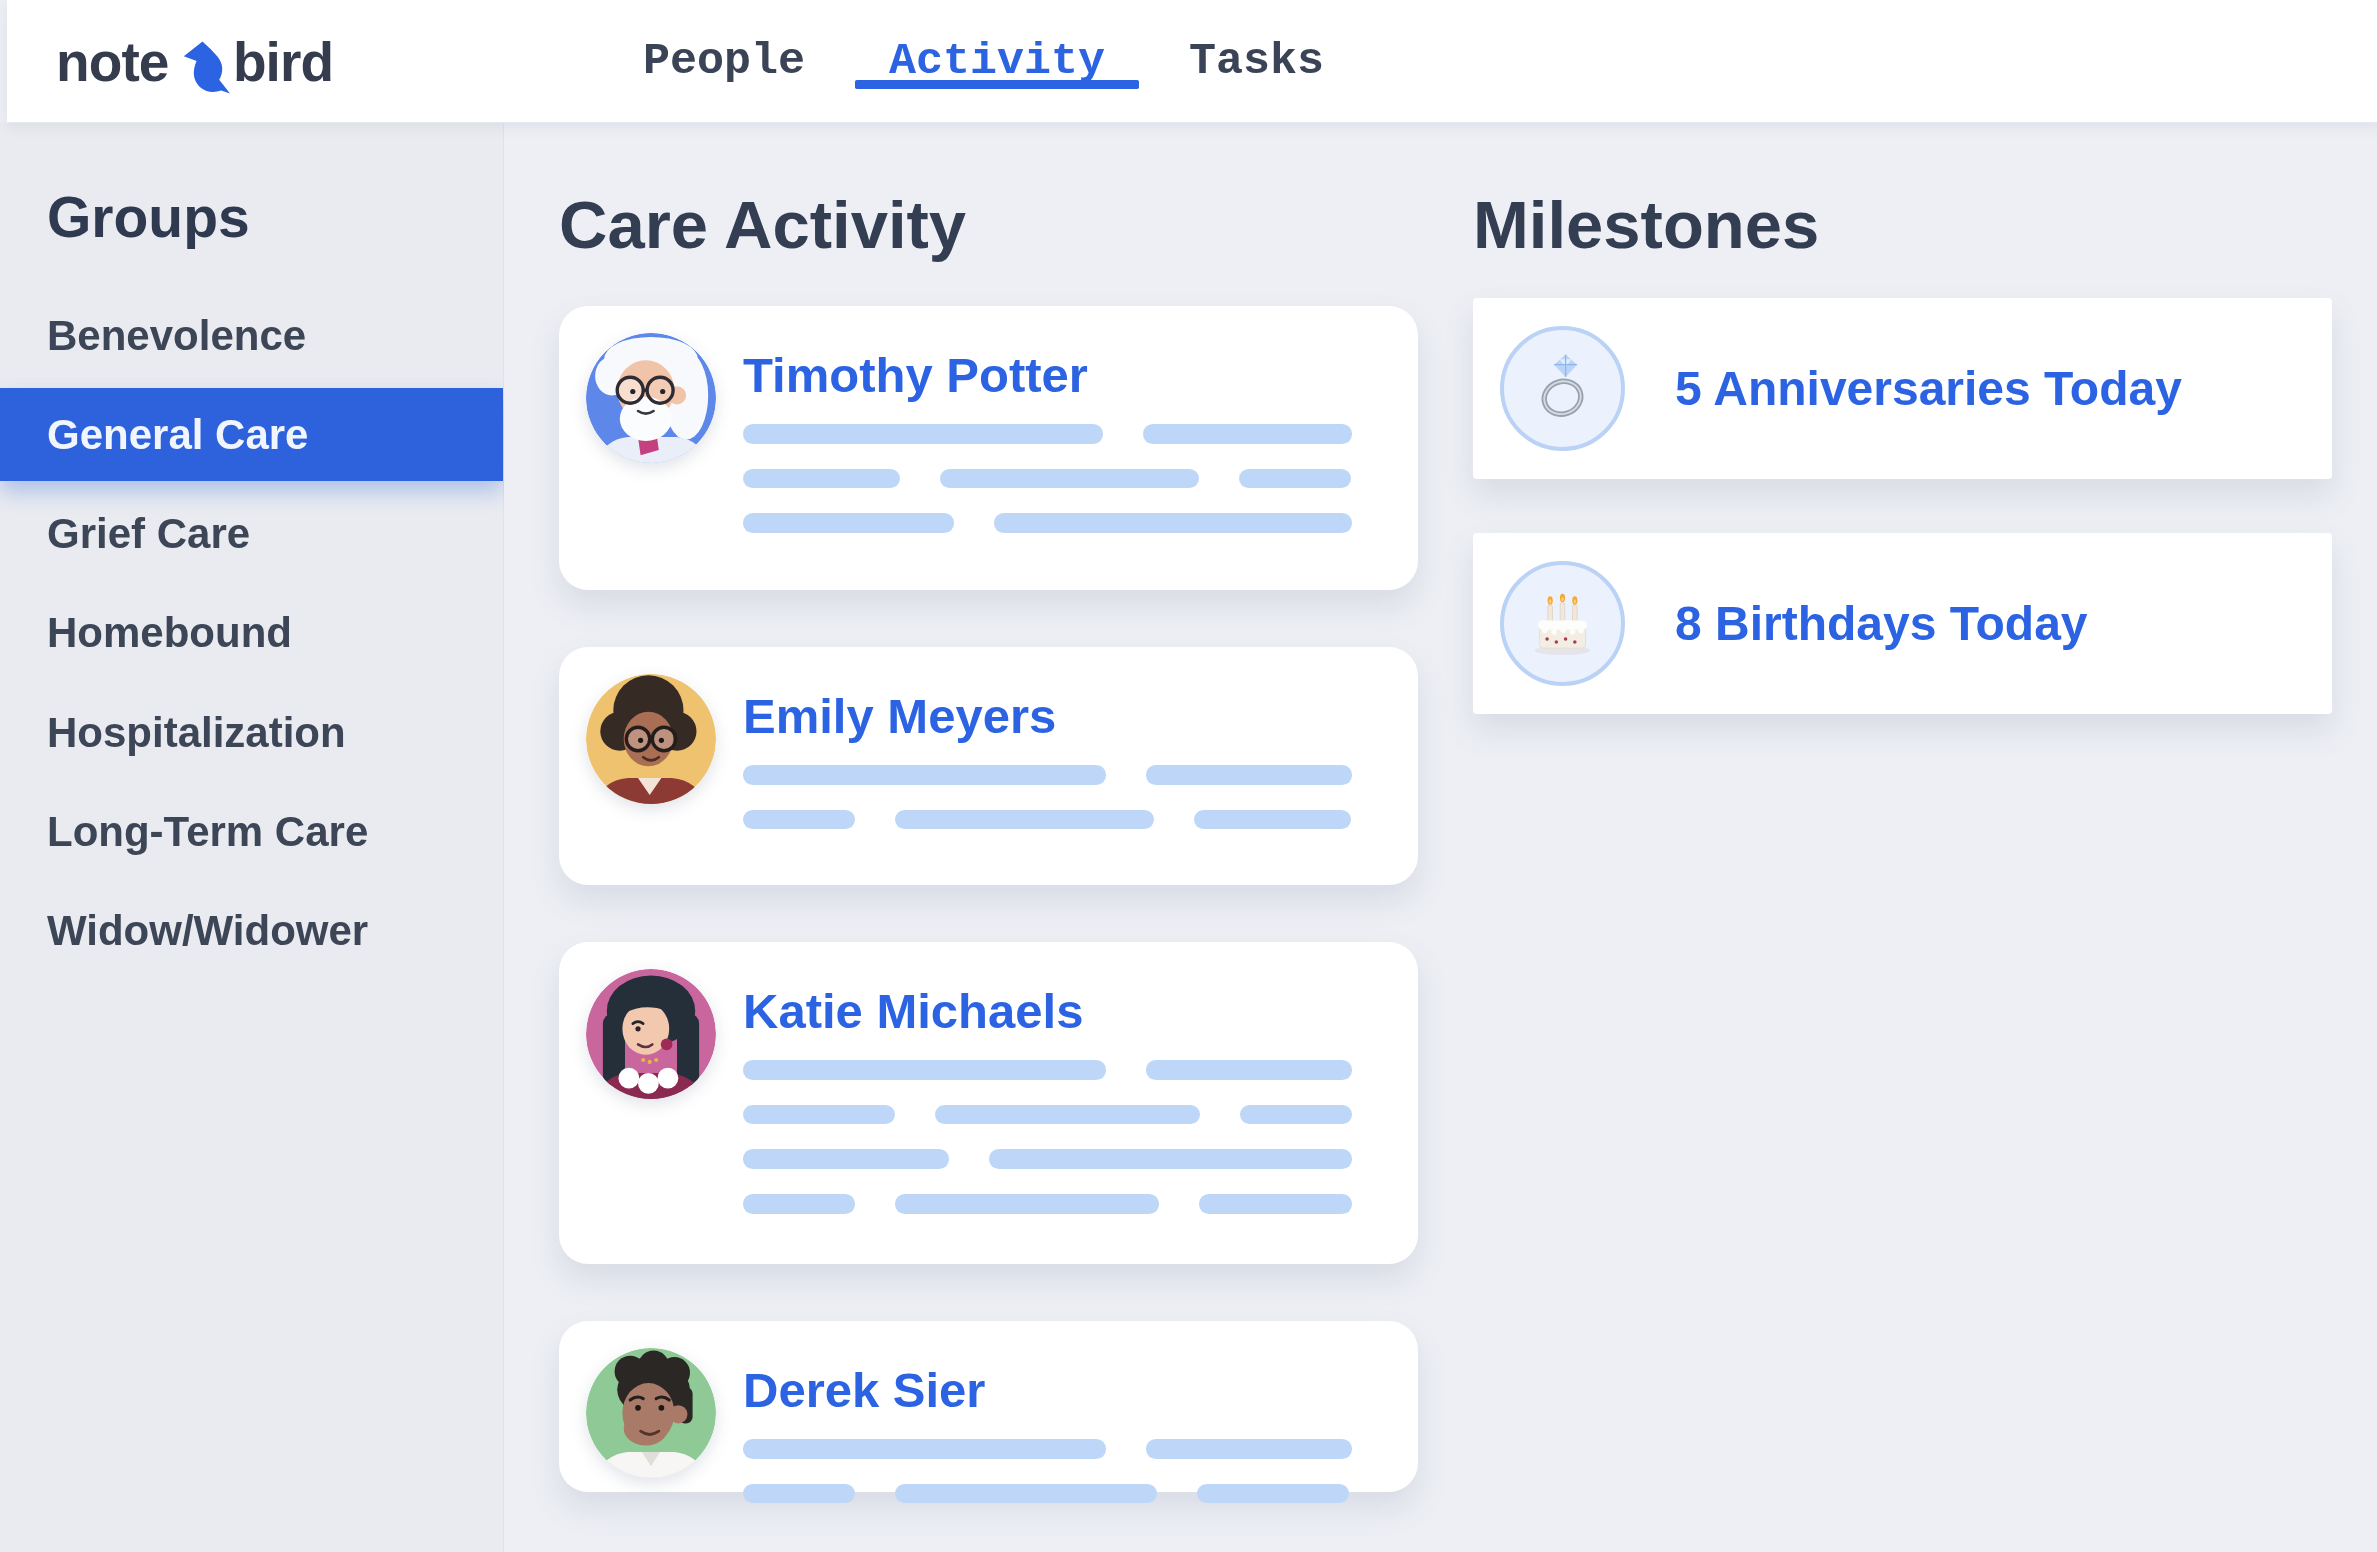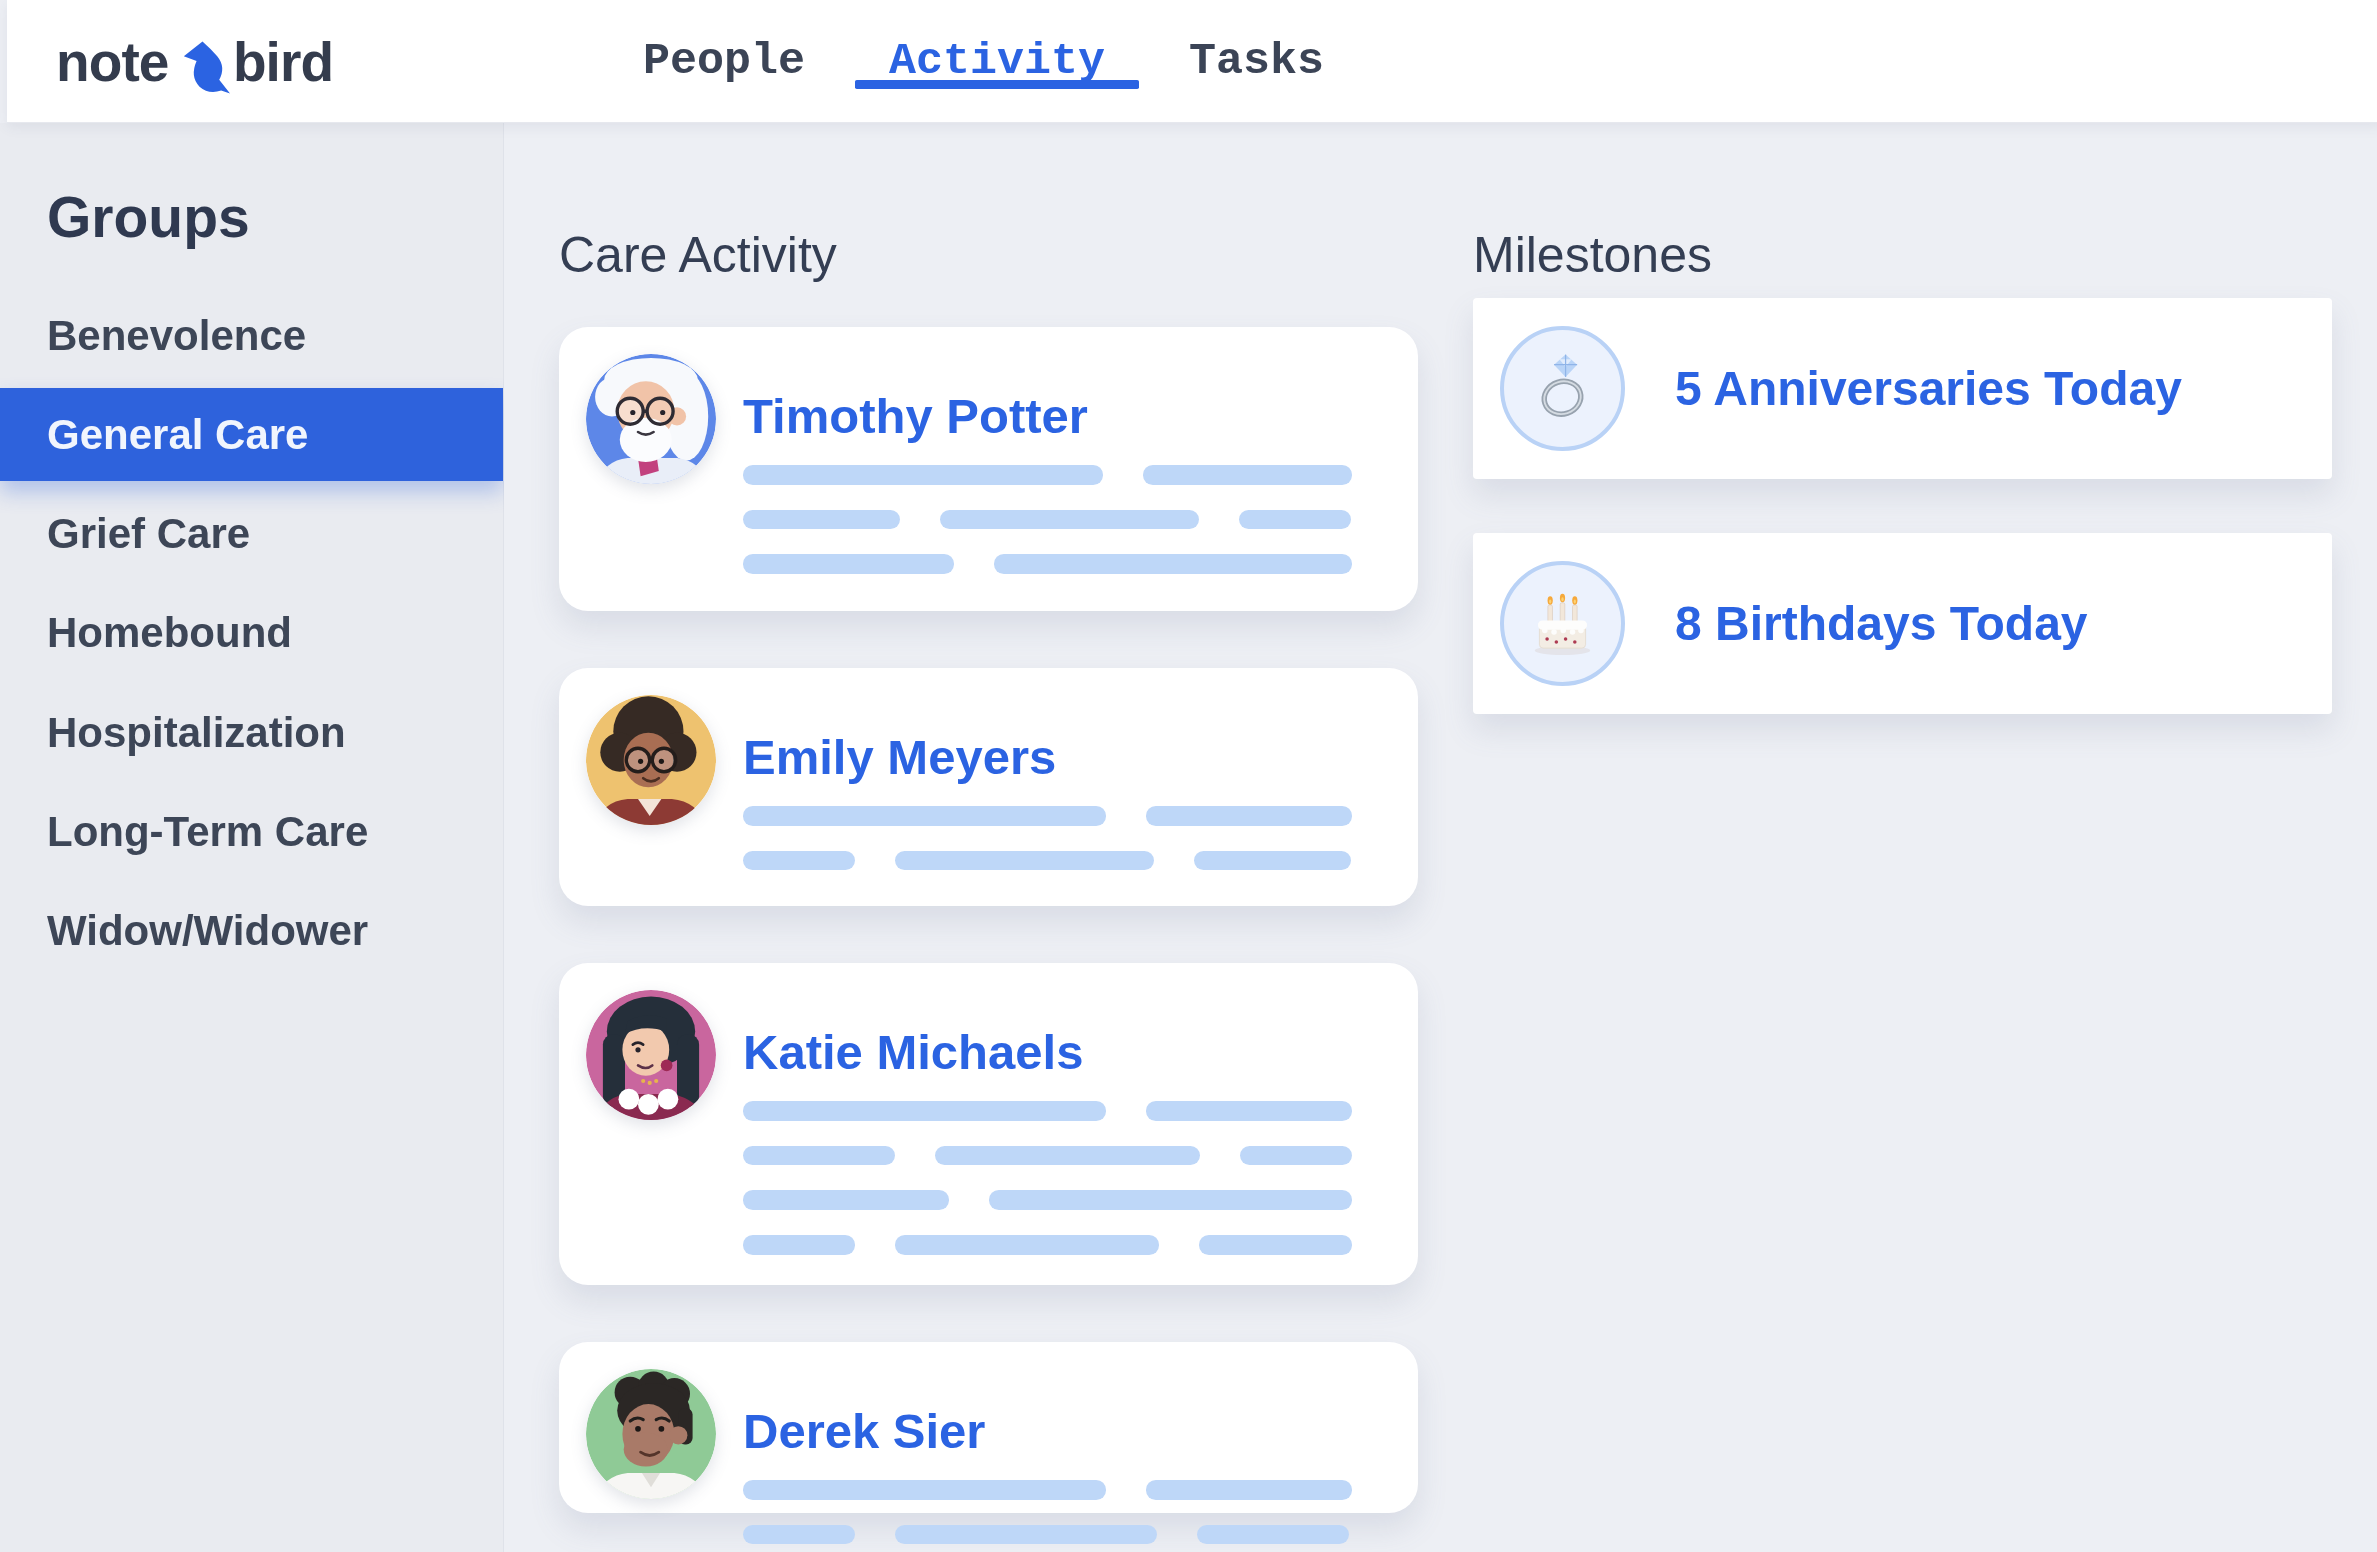--- a/index.html
+++ b/index.html
@@ -78,42 +78,42 @@
     background:var(--selected-bg);color:#f1f5fd;font-weight:700;
     box-shadow:0 10.7px 19.7px rgba(46,98,220,0.30);
   }
 
   
   .main{
     position:absolute;left:504px;top:123px;right:0;bottom:0;
     background:var(--main-bg);
   }
   .col-heading{
-    font-size:50px;font-weight:400;color:var(--heading-color);margin-top:40px;
+    font-size:67px;font-weight:700;color:var(--heading-color);
   }
   .care-col{position:absolute;left:55px;top:63px;width:859px;}
   .miles-col{position:absolute;left:969px;top:63px;width:859px;}
 
   
   .card{
     position:relative;width:859px;background:var(--card-bg);
     border-radius:29px;margin-top:0;
     box-shadow:0 16px 30px rgba(104,114,146,0.15);
     cursor:pointer;
   }
   .card + .card{margin-top:57px;}
   .care-col .card:first-of-type{margin-top:43px;}
   .avatar{
     position:absolute;left:27px;top:27px;width:130px;height:130px;
     border-radius:50%;overflow:hidden;
     box-shadow:0 5.4px 16px rgba(90,100,130,0.18);
   }
   .avatar svg{display:block;width:100%;height:100%;}
   .card-content{
-    margin-left:184px;padding-top:60px;width:609px;
+    margin-left:184px;padding-top:40px;width:609px;
   }
   .person-name{
     font-size:49px;font-weight:800;color:var(--accent);line-height:59px;
   }
   .bars{margin-top:19px;}
   .bar-row{display:flex;gap:40px;height:19.7px;margin-bottom:25px;}
   .bar{height:19.7px;border-radius:9.8px;background:var(--bar-color);}
 
   
   .mcard{

